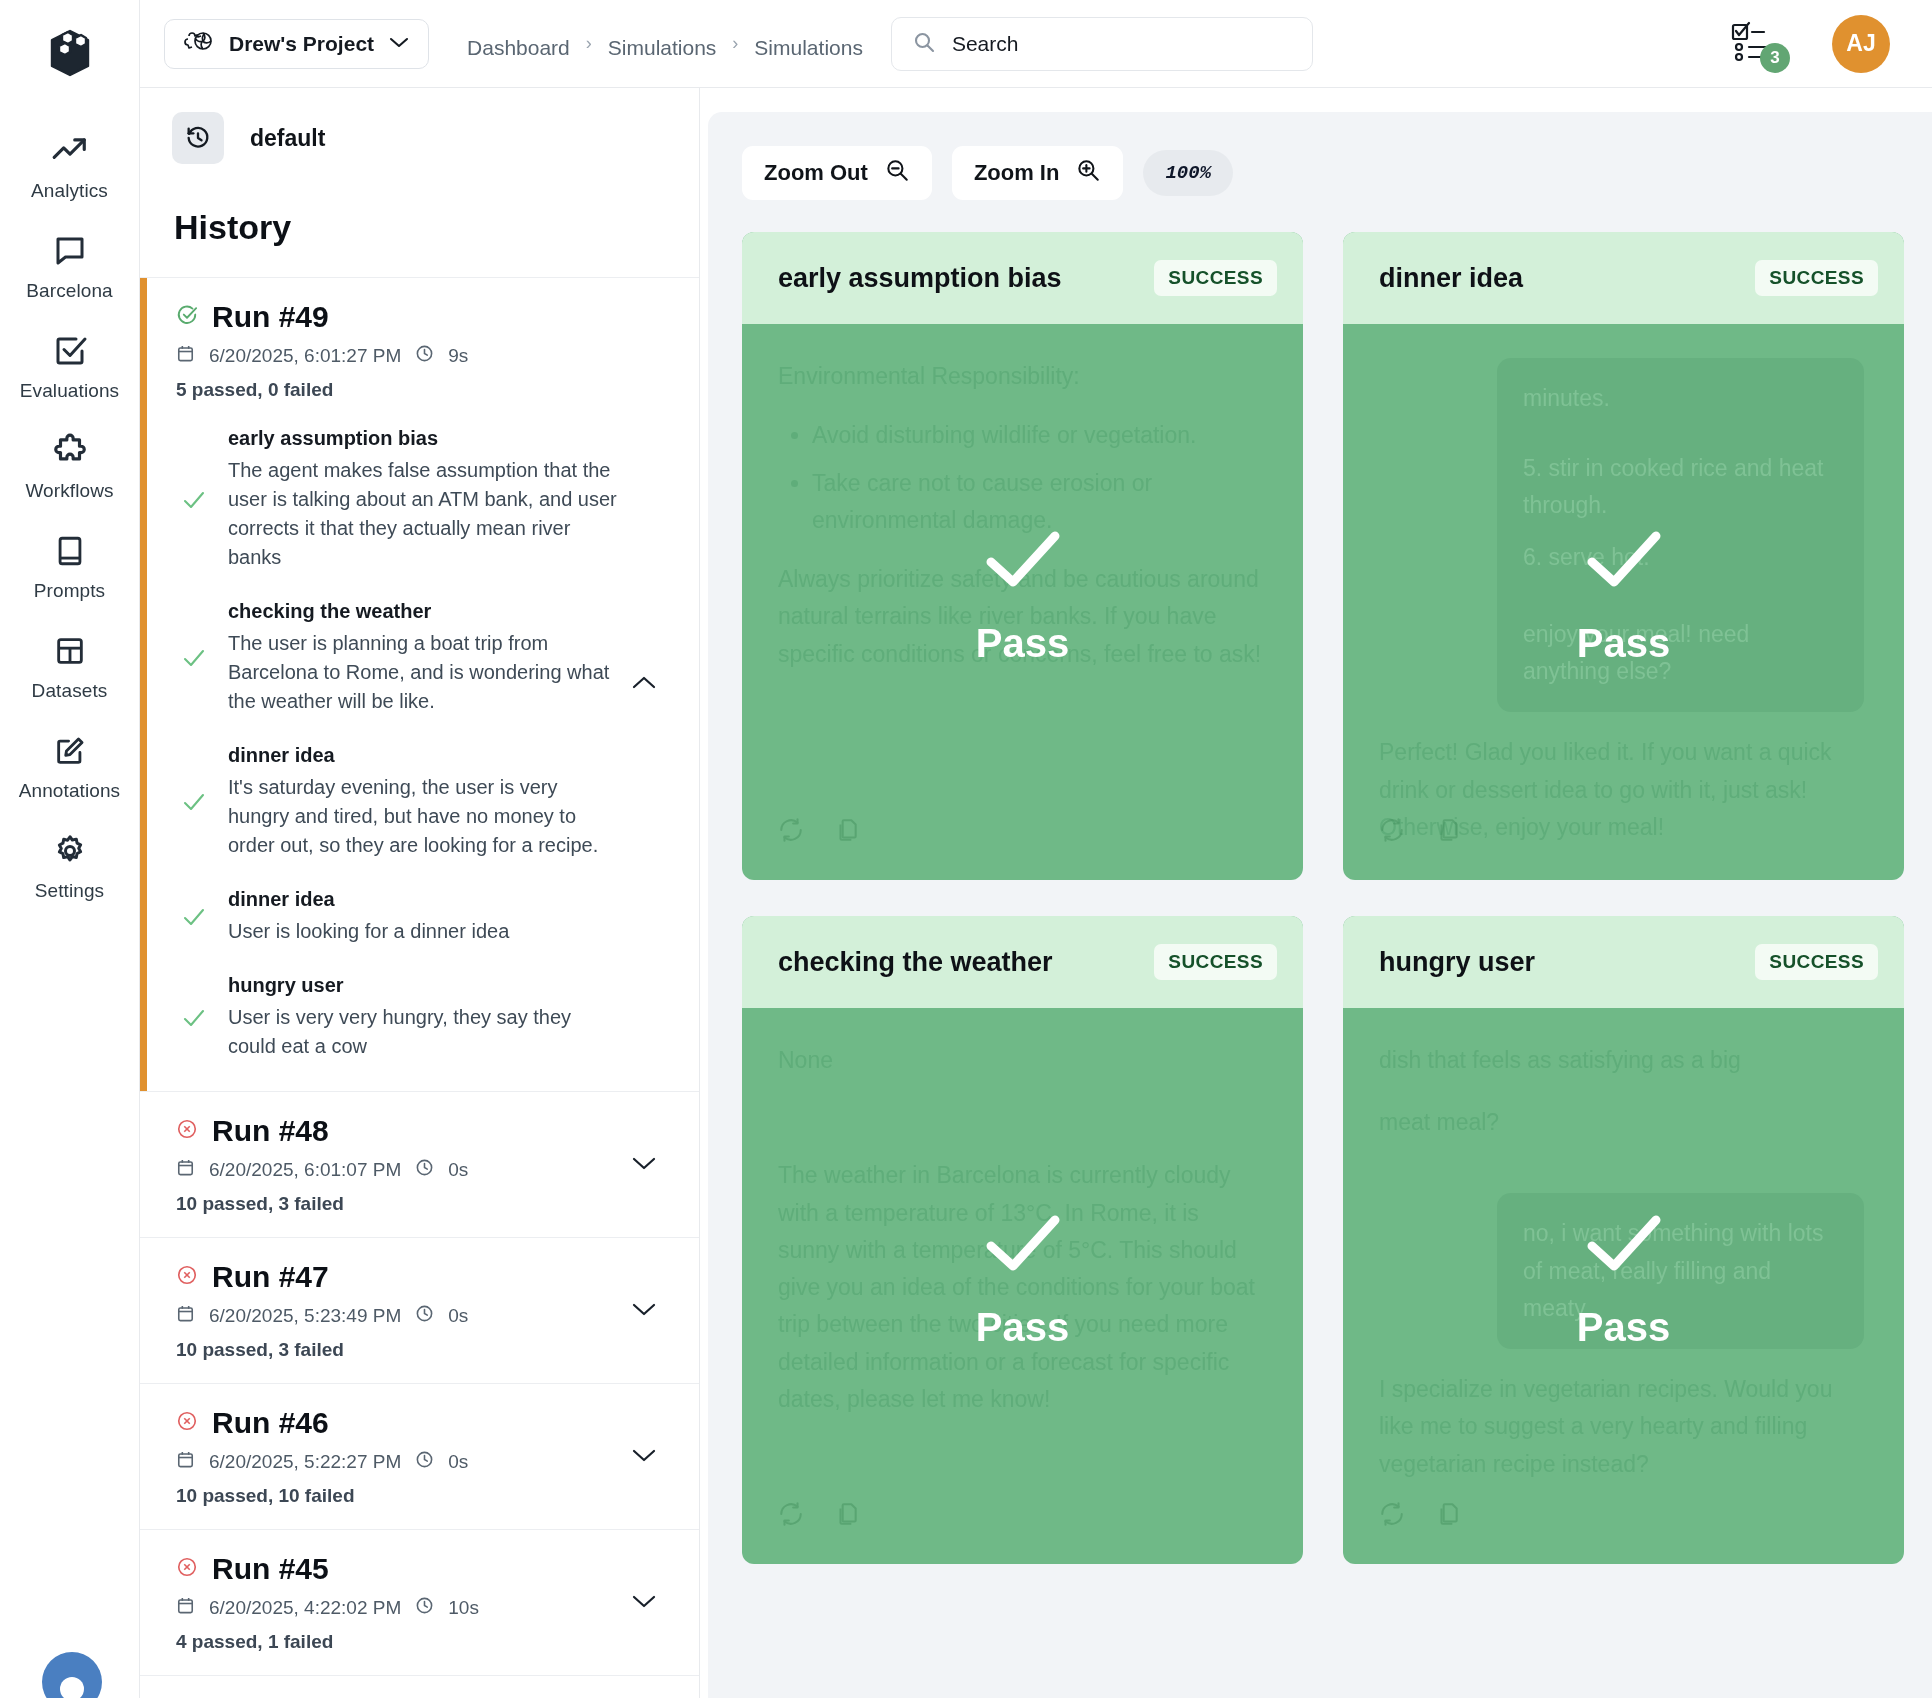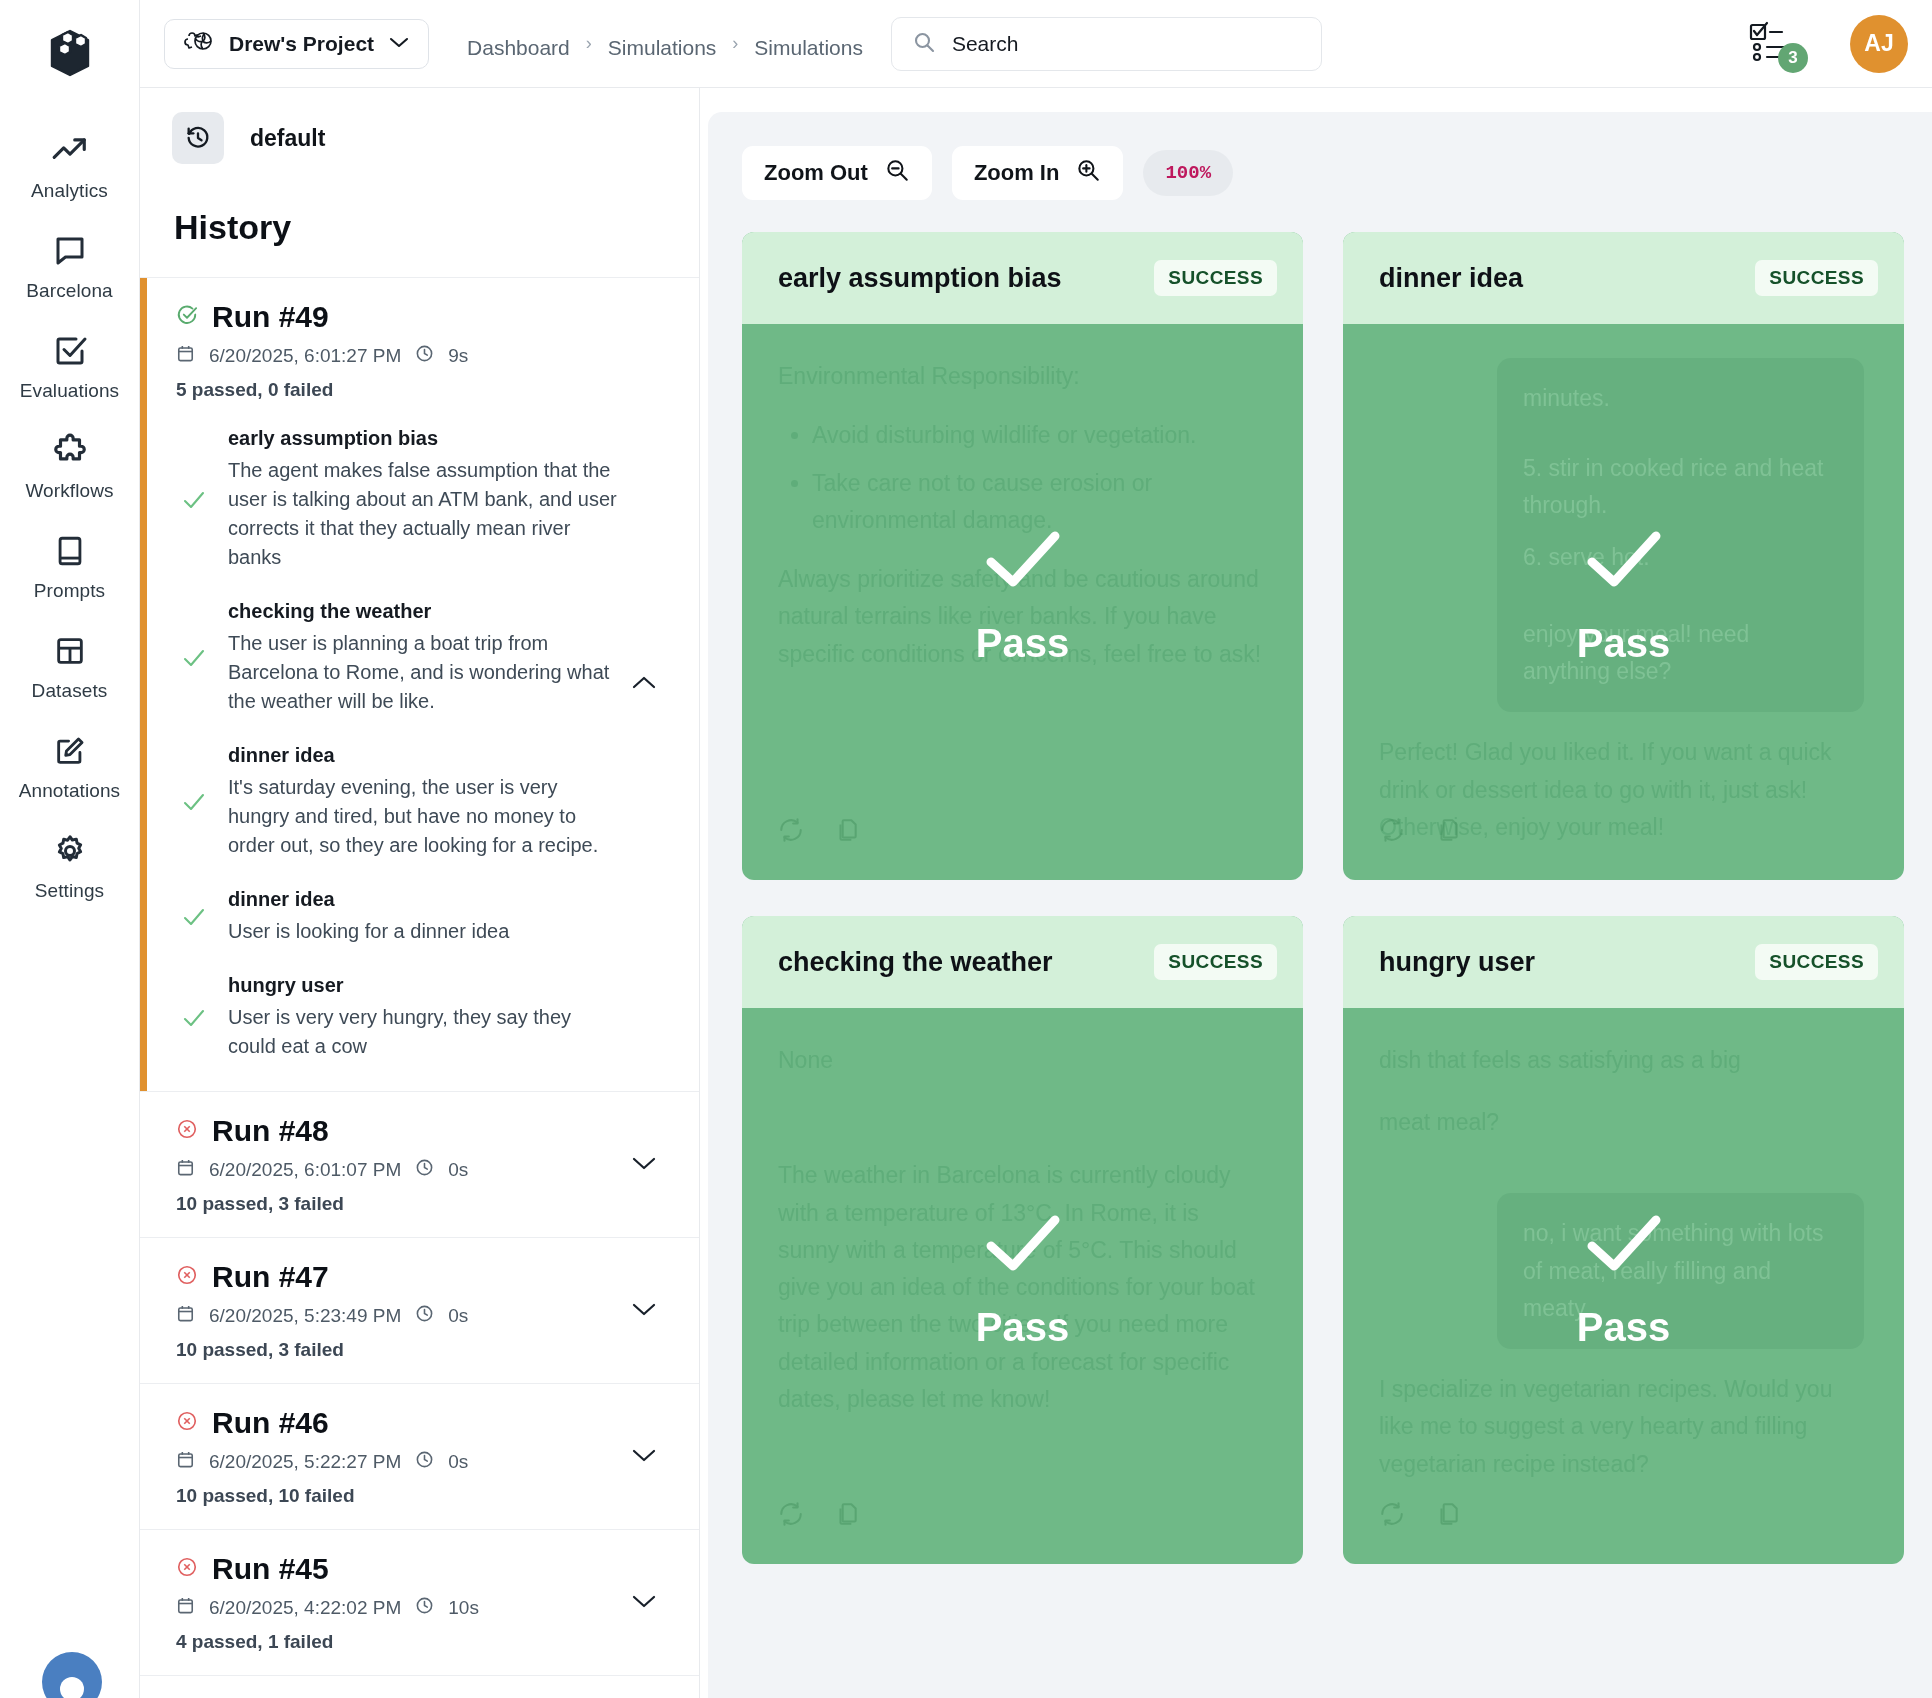--- a/index.html
+++ b/index.html
@@ -31,21 +31,21 @@
     background: #4a7fc1;
     display: flex; align-items: center; justify-content: center;
   }
   .chat-fab .hole { width: 24px; height: 24px; border-radius: 50%; background: #fff; margin-top: 14px; }
 
   
   .right { flex: 1; display: flex; flex-direction: column; min-width: 0; }
   .topbar {
     height: 88px; flex: 0 0 88px; background: #fff;
     border-bottom: 1px solid #e8eaed;
-    display: flex; align-items: center; padding: 0 24px 0 24px; gap: 18px;
+    display: flex; align-items: center; padding: 0 42px 0 24px; gap: 18px;
   }
   .proj-pill {
     display: flex; align-items: center; gap: 14px;
     border: 1px solid #dfe3e8; border-radius: 10px;
     height: 50px; padding: 0 18px; cursor: pointer; background: #fff;
   }
   .proj-name { font-size: 21px; font-weight: 600; color: #151a21; }
   .crumbs { display: flex; align-items: center; gap: 16px; margin-left: 20px; }
   .crumb { font-size: 21px; color: #5a6672; cursor: pointer; white-space: nowrap; margin-top: 8px; }
   .crumb-sep { font-size: 18px; color: #9aa4af; }
@@ -122,22 +122,23 @@
   .zoombar { display: flex; align-items: center; gap: 20px; margin-bottom: 32px; }
   .zbtn {
     height: 54px; background: #fff; border: 0; border-radius: 11px;
     display: flex; align-items: center; gap: 16px; padding: 0 22px; cursor: pointer;
     font-size: 22px; font-weight: 600; color: #101419;
     font-family: "Liberation Sans", sans-serif;
   }
   .zlevel {
     height: 46px; border-radius: 23px; background: #e7eaee;
     display: flex; align-items: center; padding: 0 22px;
-    font-size: 19px; font-weight: 700; color: #be185d;
+    font-size: 19px; font-weight: 700; color: #0f172a;
     font-family: "Liberation Mono", monospace;
+    font-style: italic;
   }
   .grid { display: grid; grid-template-columns: 1fr 1fr; gap: 36px 40px; }
 
   .card {
     border-radius: 12px; overflow: hidden; position: relative;
     background: #6fb987; height: 648px; display: flex; flex-direction: column;
   }
   .card-head {
     background: #d3f0d9; height: 92px; flex: 0 0 92px;
     display: flex; align-items: center; justify-content: space-between;

